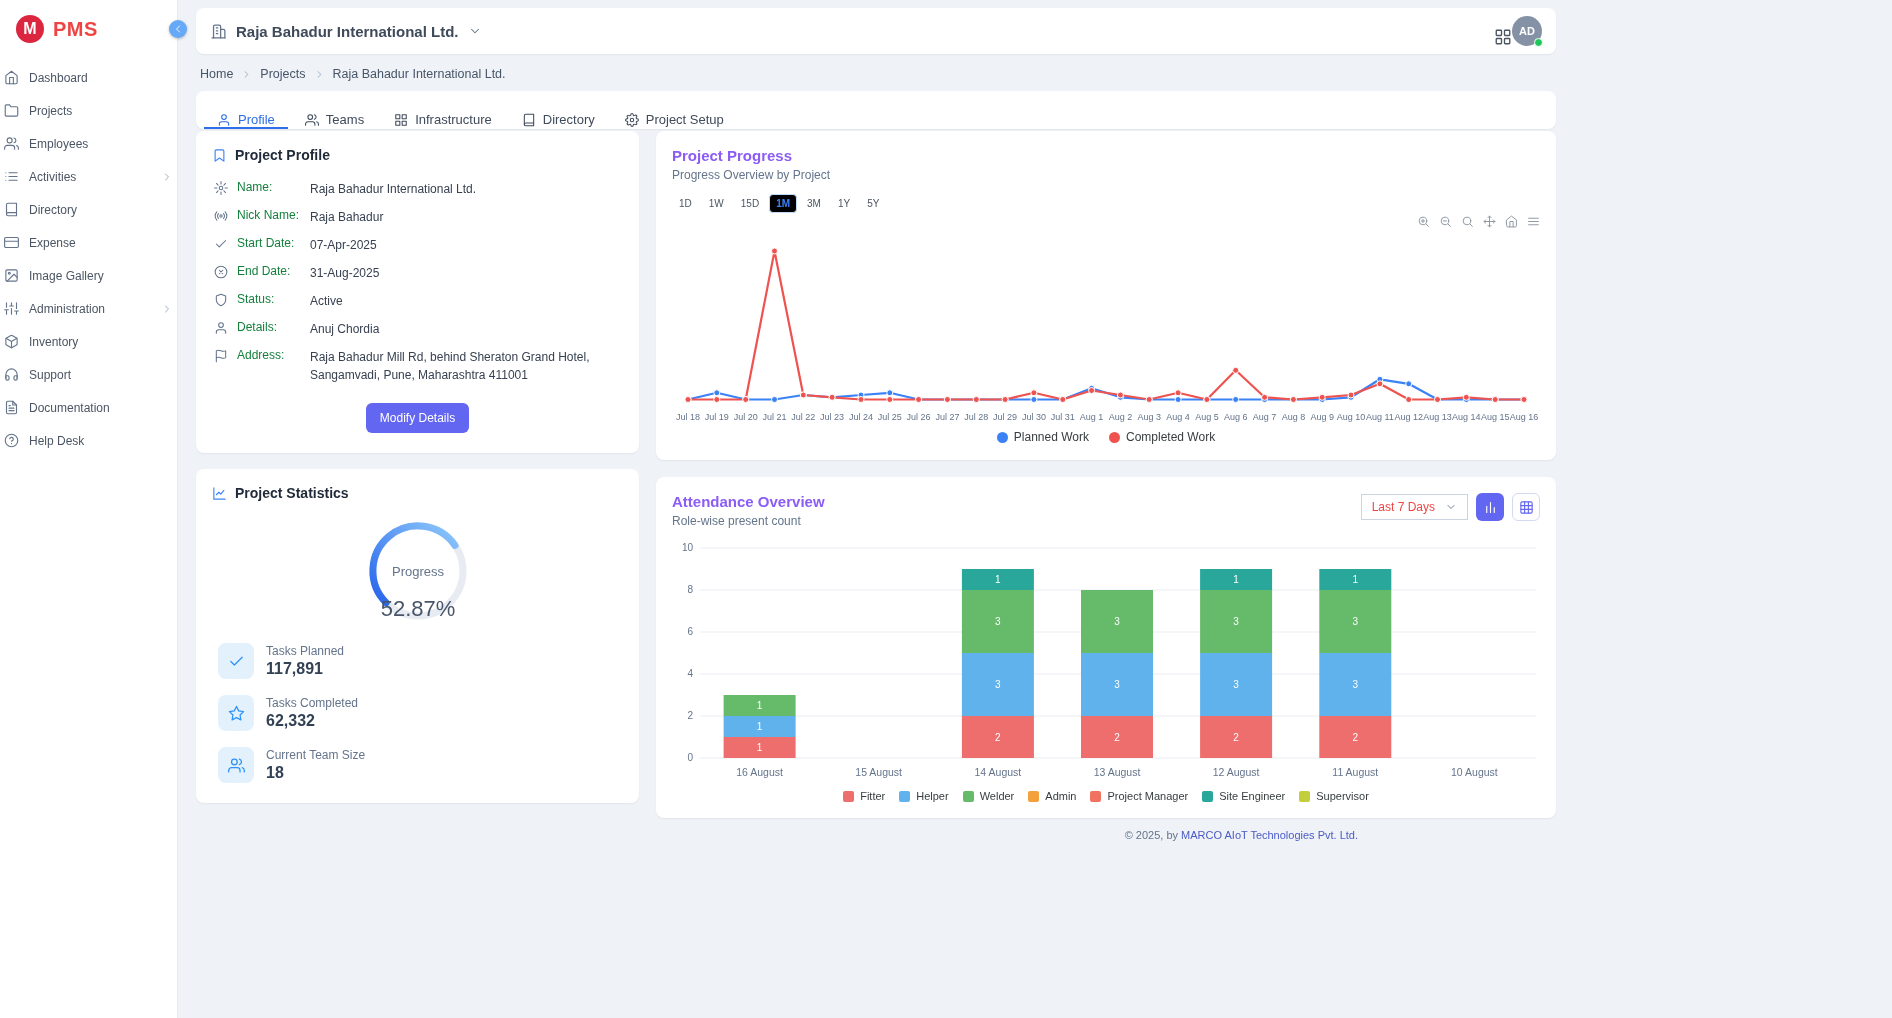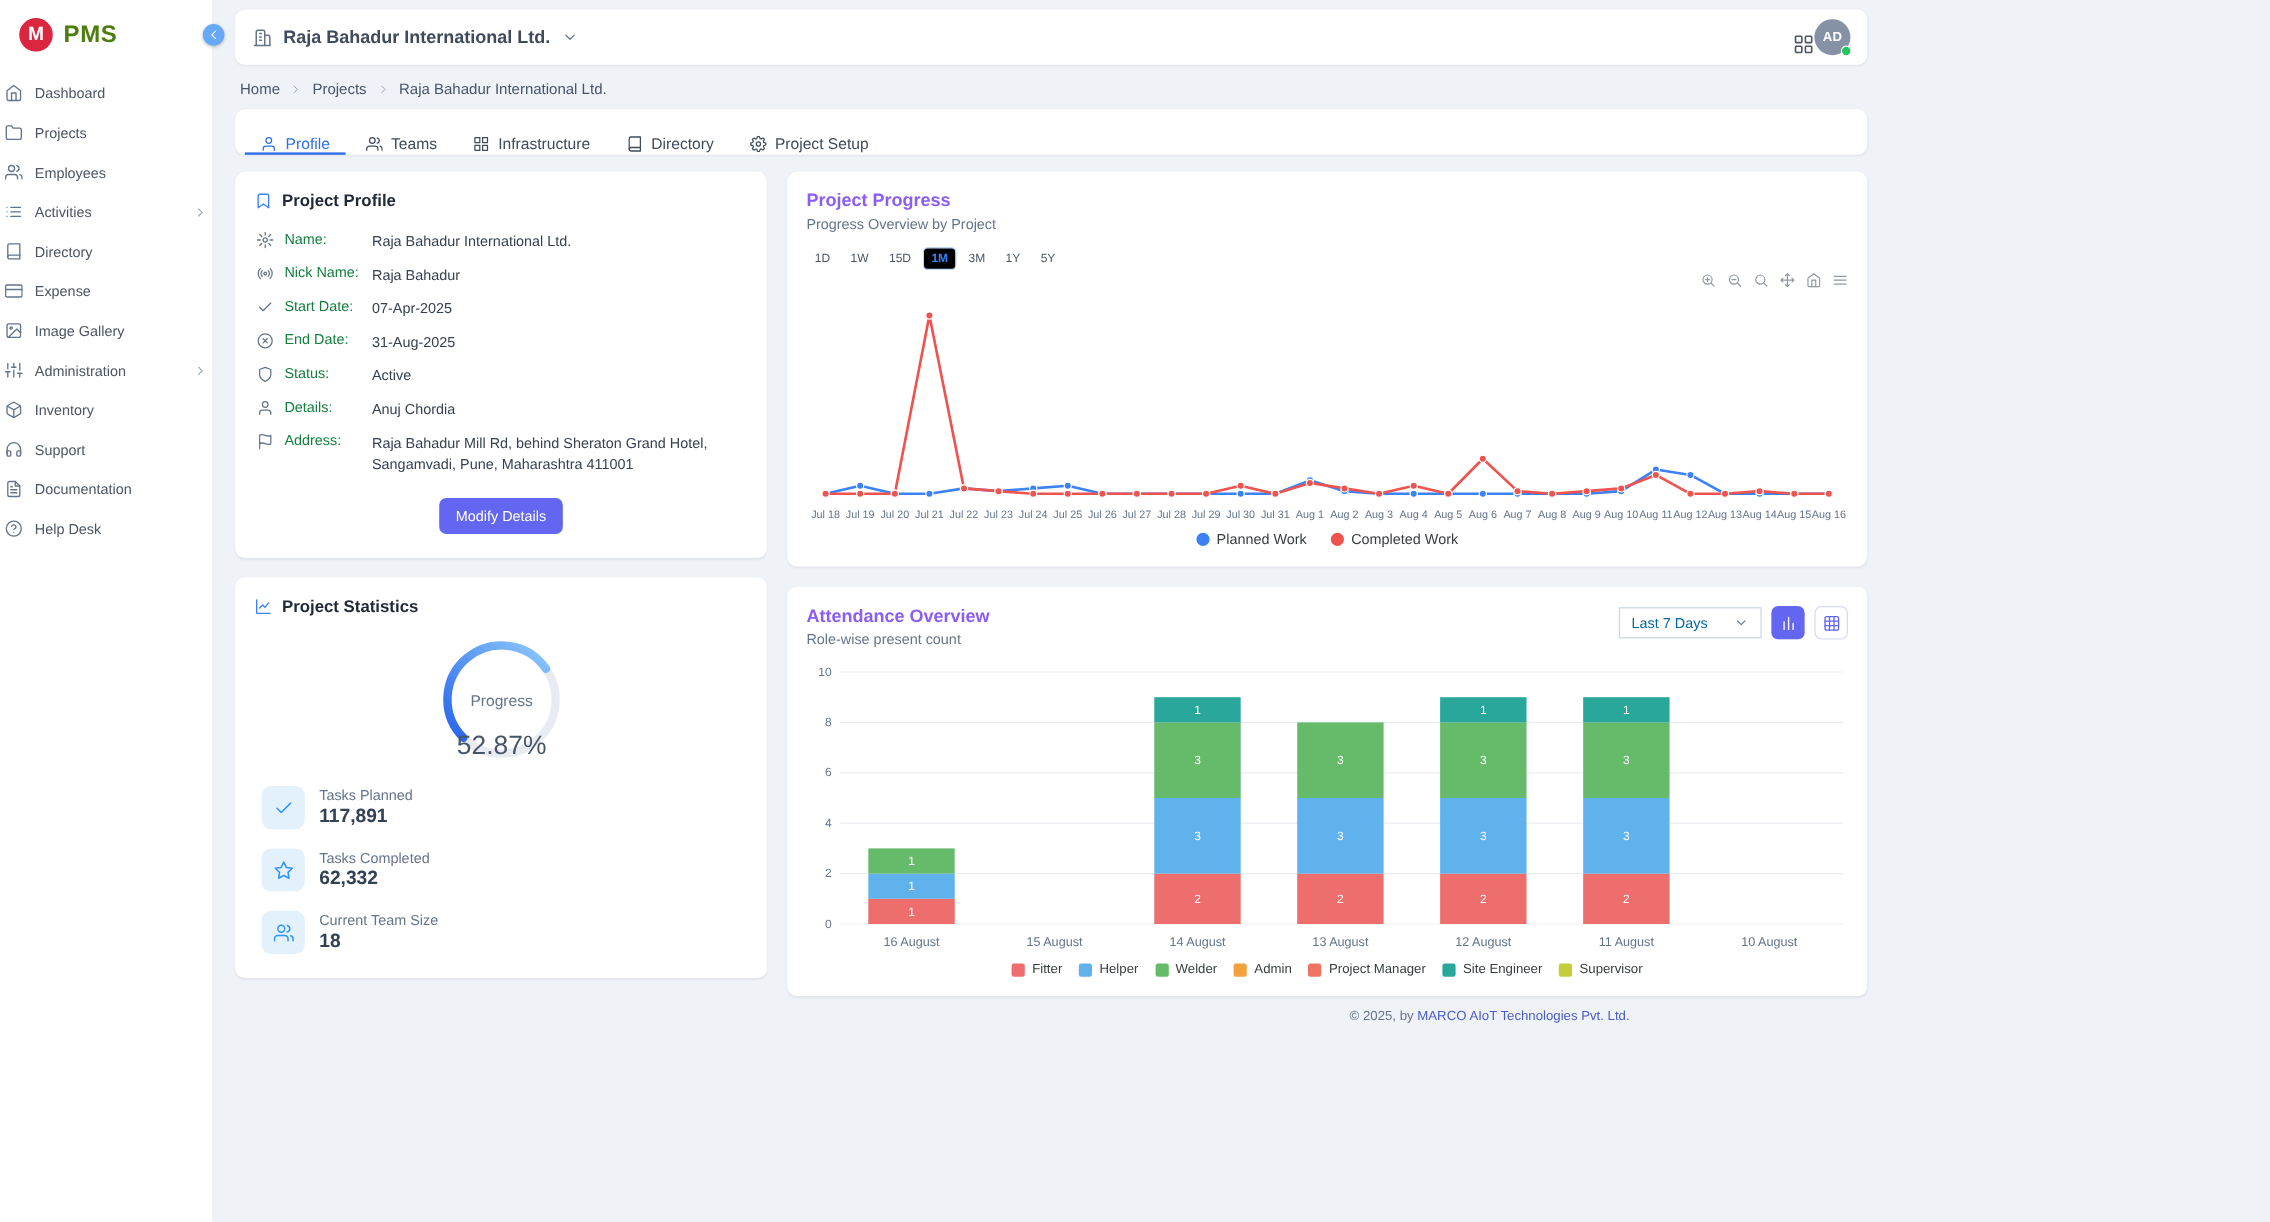--- a/index.html
+++ b/index.html
@@ -5,21 +5,21 @@
   * { box-sizing:border-box; margin:0; padding:0; }
   html,body { width:1892px; height:1018px; }
   body { font-family:"Liberation Sans", sans-serif; background:#eff2f7; overflow:hidden; position:relative; color:#374151; }
   svg { display:block; }
   svg text { font-family:"Liberation Sans", sans-serif; }
 
   
   .sidebar { position:fixed; left:0; top:0; width:178px; height:1018px; background:#fff; border-right:1px solid #e7eaf0; z-index:5; }
   .logo-row { display:flex; align-items:center; gap:9px; padding:15px 16px 12px; }
   .logo-circle { width:28px; height:28px; border-radius:50%; background:#dc2640; color:#fff; display:flex; align-items:center; justify-content:center; font-weight:bold; font-size:16px; flex:none; }
-  .logo-text { font-size:20px; font-weight:700; color:#4d7c0f; letter-spacing:.5px; }
+  .logo-text { font-size:20px; font-weight:700; color:#ef4444; letter-spacing:.5px; }
   .menu { margin-top:6px; }
   .menu-item { display:flex; align-items:center; gap:10px; padding:9px 4px; font-size:12px; color:#4b5563; cursor:pointer; }
   .ic-wrap { display:inline-flex; color:#64748b; flex:none; }
   .menu-item .chev { margin-left:auto; color:#94a3b8; display:inline-flex; }
   .collapse-btn { position:fixed; left:169px; top:20px; width:18px; height:18px; border-radius:50%; background:#66a9f9; color:#fff; display:flex; align-items:center; justify-content:center; z-index:10; box-shadow:0 1px 3px rgba(0,0,0,.25); cursor:pointer; }
 
   
   .main { margin-left:178px; padding:8px 12px 0 18px; height:1018px; }
   .content { width:1360px; }
   .card { background:#fff; border-radius:8px; padding:16px; box-shadow:0 1px 2px rgba(16,24,40,.06); }
@@ -34,21 +34,21 @@
 
   .breadcrumb { display:flex; align-items:center; gap:8px; padding:13px 4px 10px; font-size:12.5px; color:#475569; }
   .crumb { cursor:pointer; }
   .crumb-sep { color:#94a3b8; display:inline-flex; }
 
   .tabs-bar { background:#fff; border-radius:8px; display:flex; align-items:stretch; height:38px; padding:0 8px; gap:4px; box-shadow:0 1px 2px rgba(16,24,40,.06); }
   .tab { display:flex; align-items:flex-end; gap:7px; padding:0 13px; font-size:13px; color:#3f4a5a; border-bottom:2px solid transparent; cursor:pointer; }
   .tab.active { color:#2e6ee8; border-bottom-color:#2e6ee8; }
   .tab .ic-wrap { color:inherit; }
 
-  .grid { display:flex; gap:17px; margin-top:14px; align-items:flex-start; }
+  .grid { display:flex; gap:17px; margin-top:2px; align-items:flex-start; }
   .col-left { width:443px; display:flex; flex-direction:column; gap:16px; }
   .col-right { width:900px; display:flex; flex-direction:column; gap:17px; }
 
   .card-header { display:flex; align-items:center; gap:8px; font-size:14px; font-weight:700; color:#1f2937; margin-bottom:12px; }
   .card-header .ic-wrap { color:#3b82f6; }
 
   
   .field-row { display:flex; align-items:flex-start; gap:9px; padding:5px 2px; font-size:12px; }
   .field-row .ic-wrap { margin-top:1px; }
   .field-label { width:64px; color:#15803d; flex:none; }
@@ -72,21 +72,21 @@
   .chart-toolbar { display:flex; justify-content:flex-end; gap:9px; margin-top:2px; color:#8e98a4; }
   .tool-icon { display:inline-flex; cursor:pointer; }
   .legend-row { display:flex; justify-content:center; align-items:center; gap:20px; margin-top:6px; }
   .legend-item { display:flex; align-items:center; gap:6px; font-size:12px; color:#373d3f; cursor:pointer; }
   .legend-dot { width:11px; height:11px; border-radius:50%; flex:none; }
   .legend-sq { width:11px; height:11px; border-radius:2px; flex:none; }
 
   
   .att-head { display:flex; justify-content:space-between; align-items:flex-start; }
   .att-controls { display:flex; align-items:center; gap:8px; }
-  .select-box { display:flex; align-items:center; gap:22px; border:1px solid #cbd5e1; border-radius:0; padding:5px 10px; font-size:12px; color:#0369a1; background:#fff; cursor:pointer; }
+  .select-box { display:flex; align-items:center; gap:10px; border:1px solid #cbd5e1; border-radius:0; padding:5px 10px; font-size:12px; color:#ef4444; background:#fff; cursor:pointer; }
   .toggle-btn { width:28px; height:28px; border-radius:6px; display:flex; align-items:center; justify-content:center; cursor:pointer; border:1px solid transparent; }
   .toggle-btn.active { background:#6366f1; color:#fff; }
   .toggle-btn.inactive { background:#fff; color:#6366f1; border-color:#d4d9f0; }
   .att-legend { display:flex; justify-content:center; align-items:center; gap:14px; margin-top:8px; flex-wrap:wrap; }
   .att-legend .legend-item { font-size:11px; }
 
   .footer { width:1360px; text-align:right; padding:11px 198px 0 0; font-size:11px; color:#64748b; }
   .footer a { color:#4a5cc5; text-decoration:none; font-weight:500; cursor:pointer; }
 </style>
 </head>

